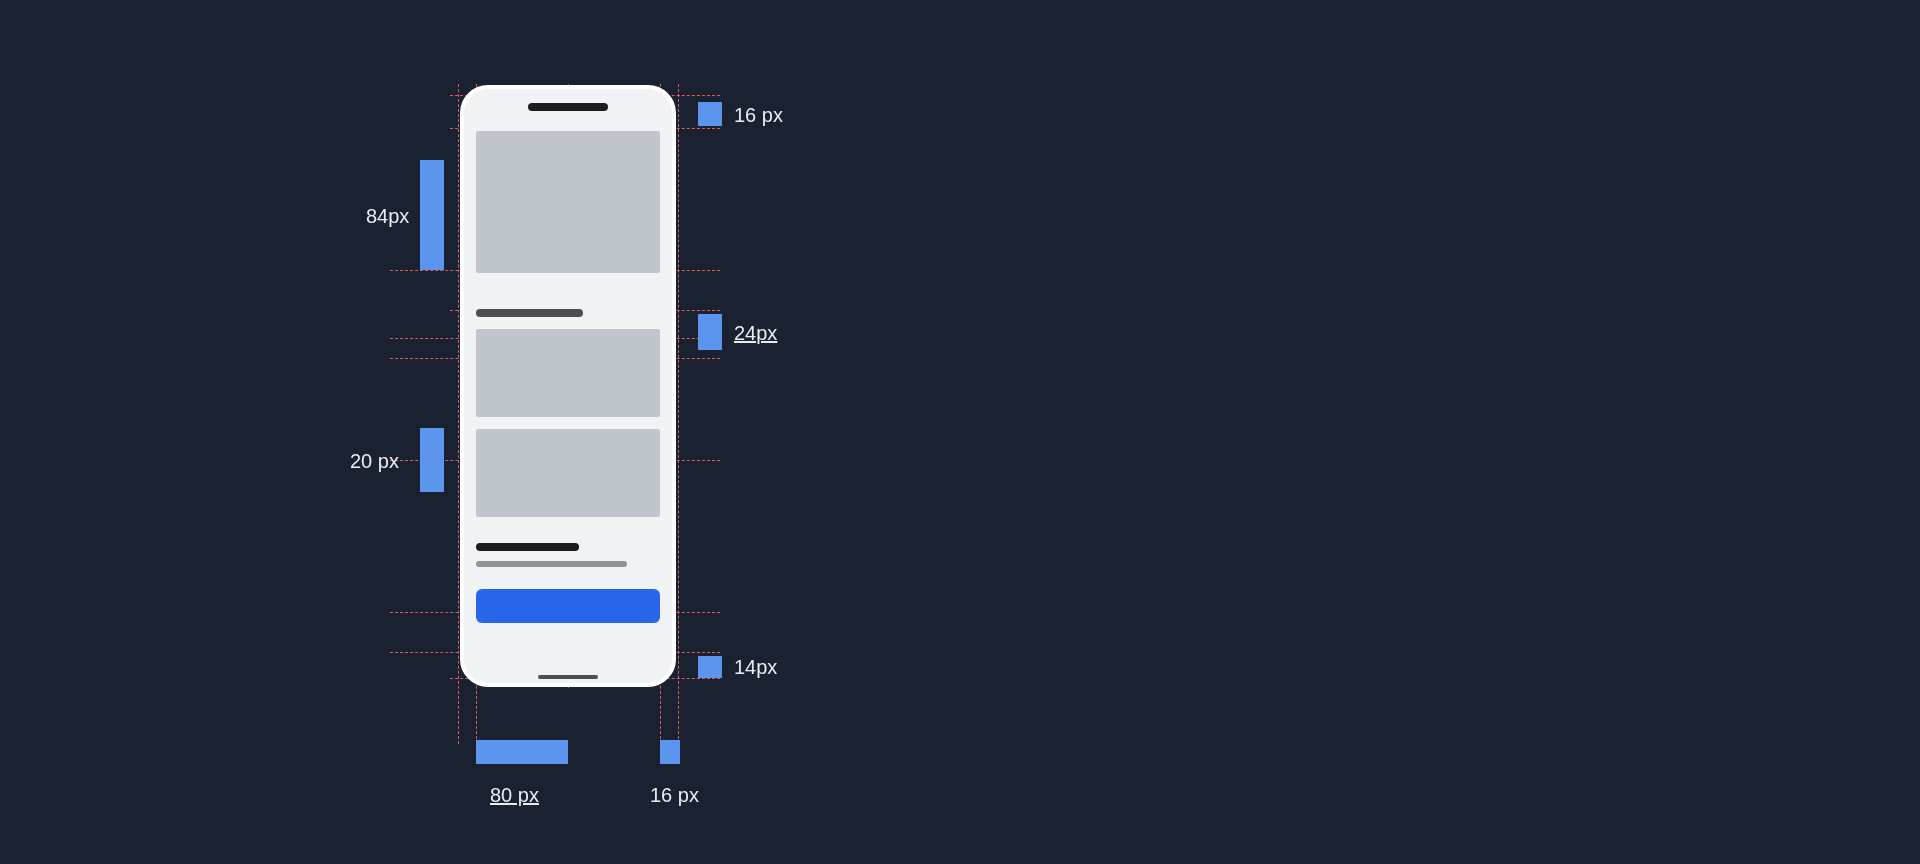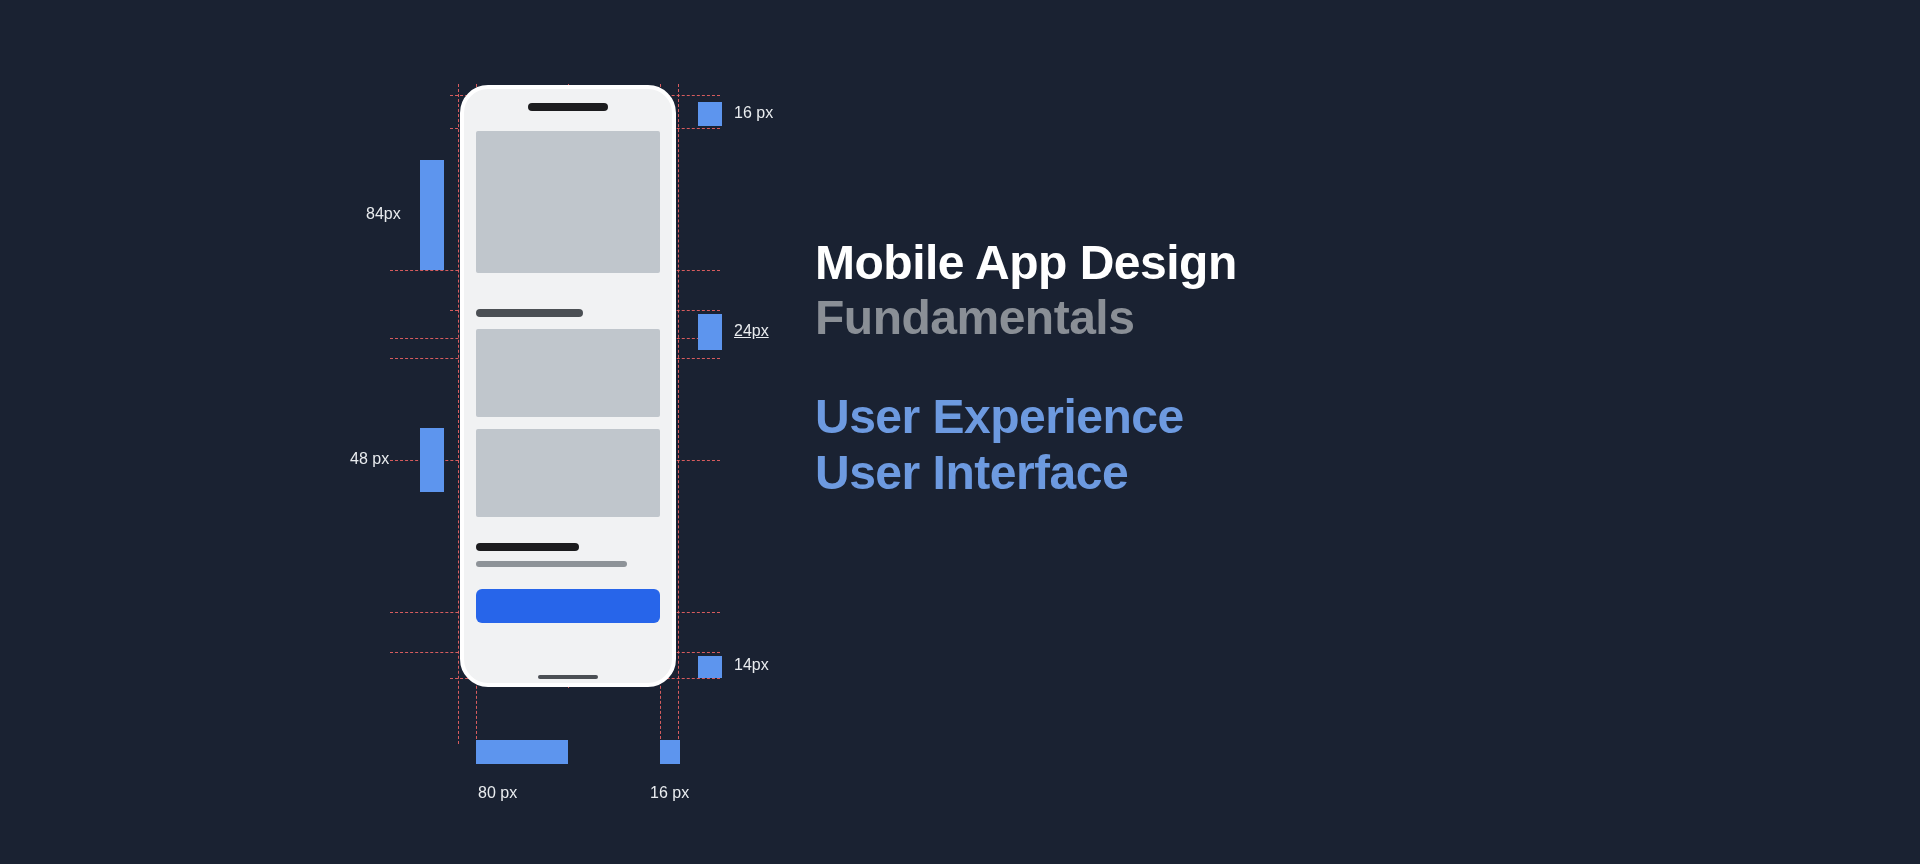--- a/index.html
+++ b/index.html
@@ -155,43 +155,37 @@
   .sw-24  { left: 368px; top: 254px; width: 24px; height: 36px; }
   .sw-48  { left: 90px;  top: 368px; width: 24px; height: 64px; }
   .sw-14  { left: 368px; top: 596px; width: 24px; height: 22px; }
   .sw-80  { left: 146px; top: 680px; width: 92px; height: 24px; }
   .sw-16b { left: 330px; top: 680px; width: 20px; height: 24px; }
 
   
   .mlabel {
     position: absolute;
     color: #e9ecef;
-    font-size: 16px;
+    font-size: 20px;
     font-weight: 400;
     white-space: nowrap;
   }
   .l-16t { left: 404px; top: 44px; }
   .l-84  { left: 36px;  top: 145px; }
   .l-24  { left: 404px; top: 262px; text-decoration: underline; }
   .l-48  { left: 20px;  top: 390px; }
   .l-14  { left: 404px; top: 596px; }
-  .l-80  { left: 148px; top: 724px; }
+  .l-80  { left: 160px; top: 724px; text-decoration: underline; }
   .l-16b { left: 320px; top: 724px; }
 </style>
 </head>
 <body>
 
 <div class="stage">
 
-  <div class="headings">
-    <h1 class="h-white">Mobile App Design</h1>
-    <h1 class="h-gray">Fundamentals</h1>
-    <h1 class="h-blue">User Experience</h1>
-    <h1 class="h-blue2">User Interface</h1>
-  </div>
 
   <div class="phone-area">
 
     <div class="dash h dh1"></div>
     <div class="dash h dh2"></div>
     <div class="dash h dh3"></div>
     <div class="dash h dh4"></div>
     <div class="dash h dh5"></div>
     <div class="dash h dh6"></div>
     <div class="dash h dh7"></div>
@@ -223,19 +217,19 @@
     <div class="swatch sw-84"></div>
     <div class="swatch sw-24"></div>
     <div class="swatch sw-48"></div>
     <div class="swatch sw-14"></div>
     <div class="swatch sw-80"></div>
     <div class="swatch sw-16b"></div>
 
     <div class="mlabel l-16t">16 px</div>
     <div class="mlabel l-84">84px</div>
     <div class="mlabel l-24">24px</div>
-    <div class="mlabel l-48">48 px</div>
+    <div class="mlabel l-48">20 px</div>
     <div class="mlabel l-14">14px</div>
     <div class="mlabel l-80">80 px</div>
     <div class="mlabel l-16b">16 px</div>
   </div>
 
 </div>
 
 </body></html>

